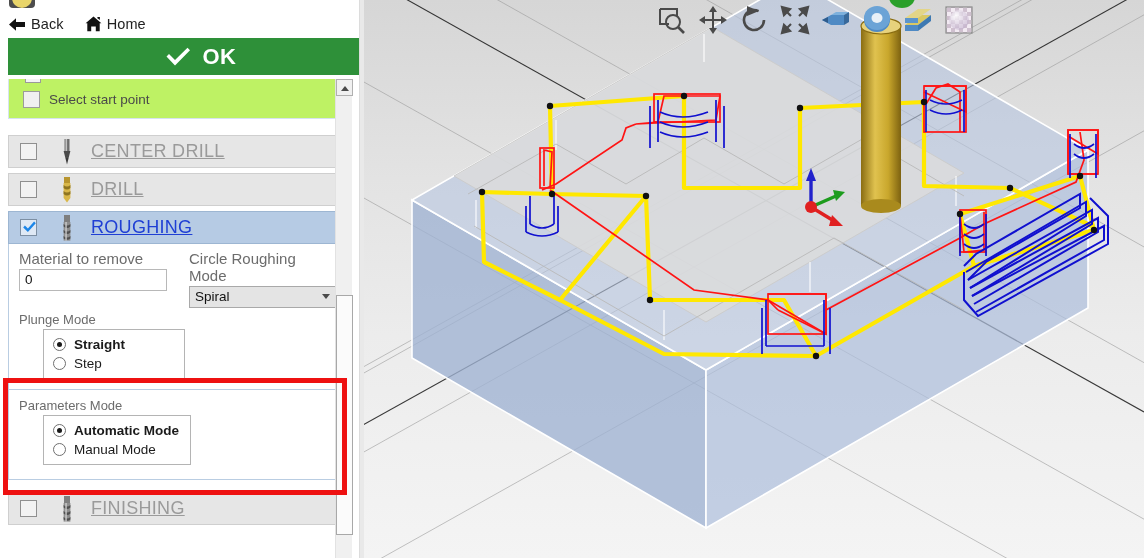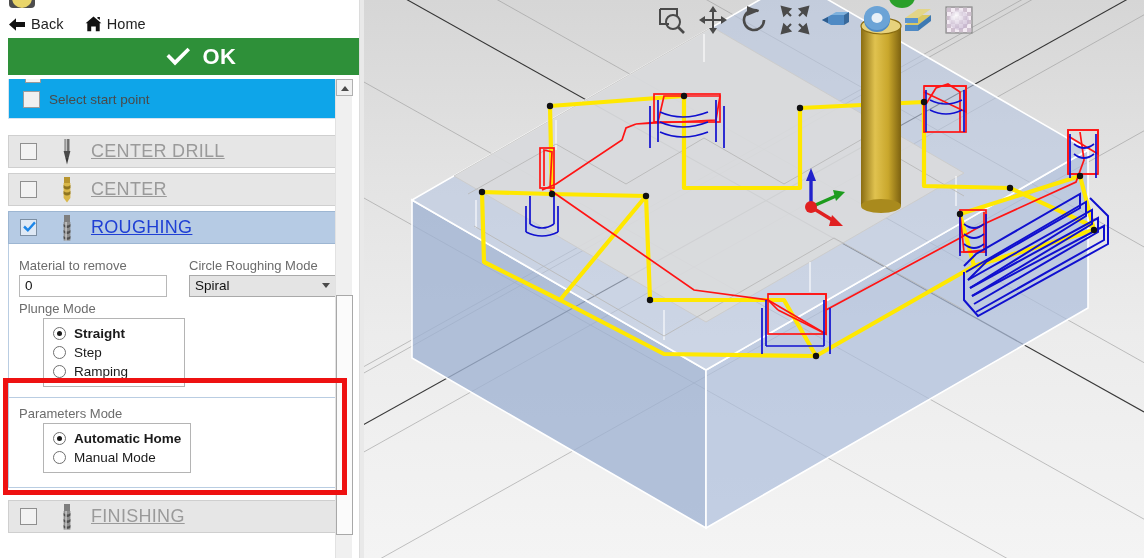--- a/index.html
+++ b/index.html
@@ -72,21 +72,21 @@
     position: absolute; left: 0; top: 79px;
     width: 364px; height: 479px;
     overflow: hidden;
   }
   #partial-card {
     position: relative;
     margin: 0 18px 16px 8px;
     height: 40px;
     border: 1px solid #d6e3f0;
     border-top: none;
-    background: #0ea5e9;
+    background: #bef264;
     overflow: hidden;
   }
   #partial-card .ghost-row {
     position: absolute; left: 16px; top: -12px;
     width: 300px; height: 16px;
     display: flex; align-items: center; gap: 10px;
   }
   .ghost-box {
     width: 16px; height: 16px; border: 1px solid #9a9a9a; background:#f4f4f4;
   }
@@ -144,21 +144,21 @@
   .param-panel {
     position: relative;
     margin: 0 18px 0 8px;
     background: #ffffff;
     border: 1px solid #b9cde2;
     border-top: none;
     padding: 6px 10px 10px 10px;
   }
   .pgrid { display: flex; gap: 22px; }
   .pfield { display: flex; flex-direction: column; }
-  .plabel { font-size: 13px; color: #6c6c6c; margin-bottom: 2px; margin-top: 8px; }
+  .plabel { font-size: 15px; color: #6c6c6c; margin-bottom: 2px; }
   .ptext {
     width: 148px; height: 22px;
     border: 1px solid #b8b8b8; background: #fff;
     font-size: 13.5px; color: #111;
     padding: 0 5px; line-height: 20px;
   }
   .pselect {
     position: relative;
     width: 148px; height: 22px;
     border: 1px solid #a9a9a9; background: #e4e4e4;
@@ -310,21 +310,21 @@
       </div>
 
       <div class="tree-row">
         <div class="box"></div>
         <svg class="tool-ico" viewBox="0 0 16 26">
           <rect x="5" y="0" width="6" height="6" fill="#b8952f"></rect>
           <path d="M4.6 6 L11.4 6 L11.4 21 L8 25.6 L4.6 21 Z" fill="#d9b749"></path>
           <path d="M4.6 8 Q8 11 11.4 8 L11.4 11 Q8 14 4.6 11 Z" fill="#8f7520"></path>
           <path d="M4.6 14 Q8 17 11.4 14 L11.4 17 Q8 20 4.6 17 Z" fill="#8f7520"></path>
         </svg>
-        <span class="name off">CENTER</span>
+        <span class="name off">DRILL</span>
       </div>
 
       <div class="tree-row active">
         <div class="box">
           <svg class="tick" viewBox="0 0 15 15">
             <path d="M1.2 7.4 L2.9 5.6 L5.9 8.6 L12.1 1.6 L13.8 3.3 L5.9 12.1 Z" fill="#1c86e8"></path>
           </svg>
         </div>
         <svg class="tool-ico" viewBox="0 0 16 26">
           <rect x="5" y="0" width="6" height="7" fill="#7e7e7e"></rect>
@@ -354,34 +354,30 @@
         <div class="group-label">Plunge Mode</div>
         <div class="radio-box">
           <div class="radio-row">
             <span class="radio-dot sel"></span>
             <span class="lbl b">Straight</span>
           </div>
           <div class="radio-row">
             <span class="radio-dot"></span>
             <span class="lbl">Step</span>
           </div>
-          <div class="radio-row">
-            <span class="radio-dot"></span>
-            <span class="lbl">Ramping</span>
-          </div>
         </div>
       </div>
 
 
       <div class="param-panel" style="padding-bottom:14px">
         <div class="group-label" style="margin-top:2px">Parameters Mode</div>
         <div class="radio-box" style="width:148px">
           <div class="radio-row">
             <span class="radio-dot sel"></span>
-            <span class="lbl b">Automatic Home</span>
+            <span class="lbl b">Automatic Mode</span>
           </div>
           <div class="radio-row">
             <span class="radio-dot"></span>
             <span class="lbl">Manual Mode</span>
           </div>
         </div>
       </div>
 
       <div class="tree-row" style="margin-top:12px">
         <div class="box"></div>

